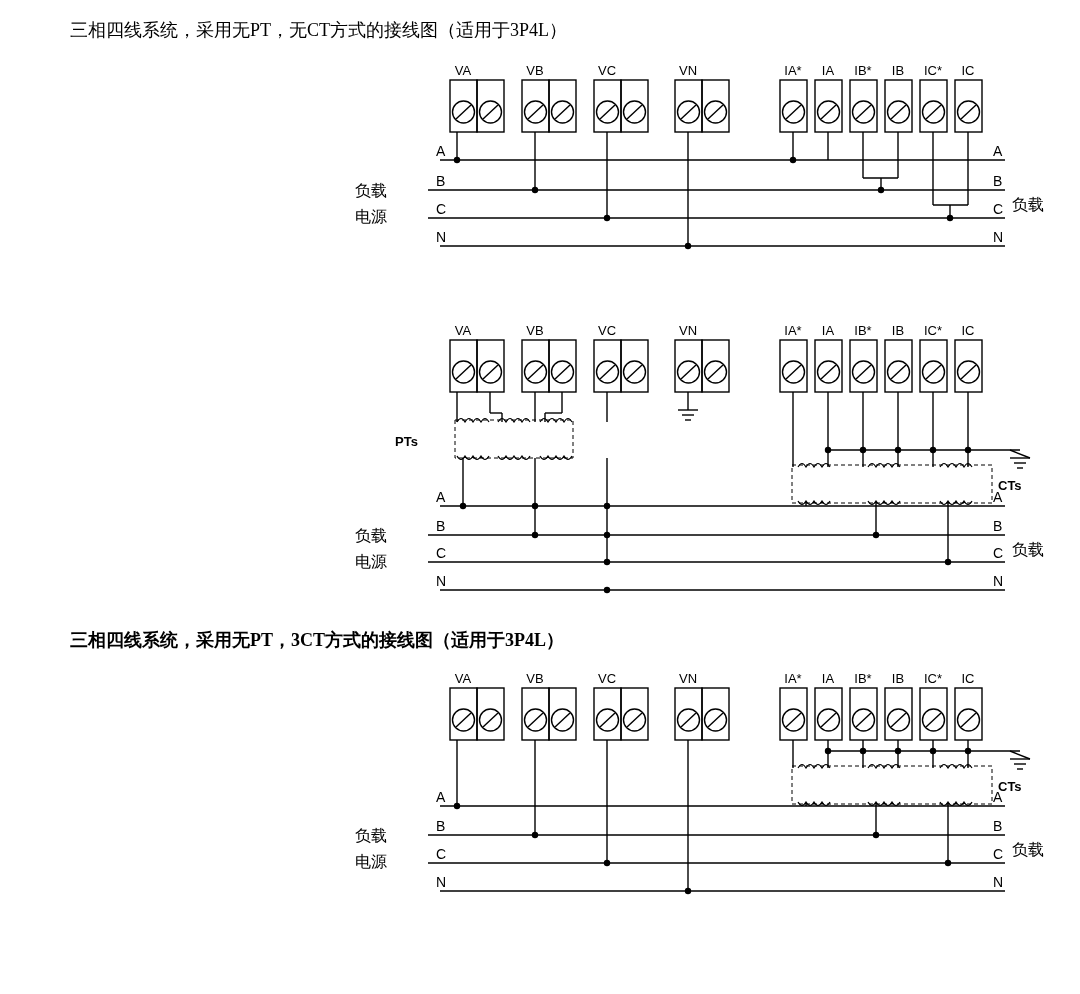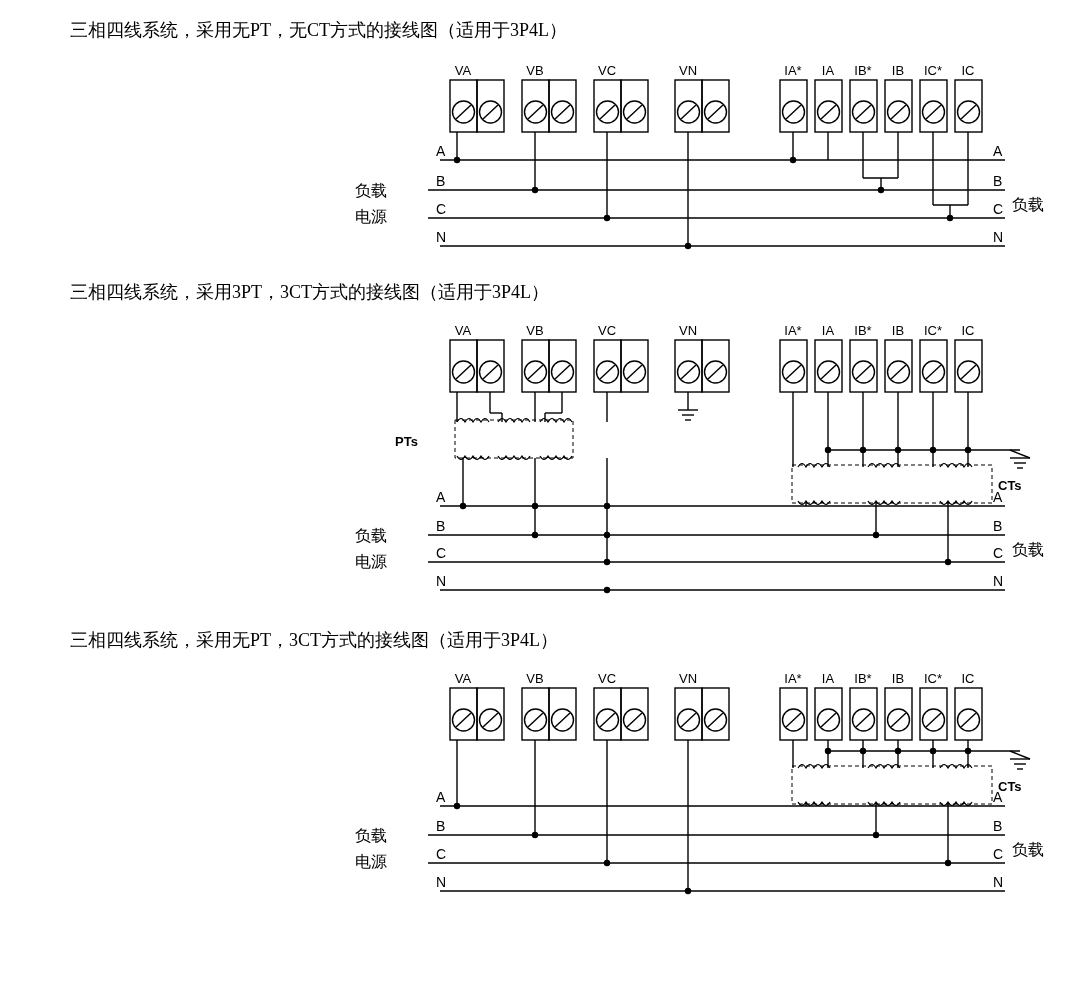--- a/index.html
+++ b/index.html
@@ -128,21 +128,20 @@
     </g>
 
     <g font-size="16" fill="#000" font-family="Liberation Serif, serif">
       <text x="357" y="146" text-anchor="end">负载</text>
       <text x="357" y="172" text-anchor="end">电源</text>
       <text x="982" y="160">负载</text>
     </g>
   </svg>
   </div>
 
-  <div class="caption" style="left:70px; top:280px;">三相四线系统，采用3PT，3CT方式的接线图（适用于3P4L）</div>
 
   <div class="diagram" style="left:0px; top:310px;">
   <svg width="1080" height="300" viewBox="0 0 1080 300">
     <g stroke="#000" fill="none" stroke-width="1.4">
 
       <rect x="420" y="30" width="27" height="52"></rect>
       <rect x="447" y="30" width="27" height="52"></rect>
       <rect x="492" y="30" width="27" height="52"></rect>
       <rect x="519" y="30" width="27" height="52"></rect>
       <rect x="564" y="30" width="27" height="52"></rect>
@@ -305,21 +304,21 @@
     </g>
 
     <g font-size="16" fill="#000" font-family="Liberation Serif, serif">
       <text x="357" y="231" text-anchor="end">负载</text>
       <text x="357" y="257" text-anchor="end">电源</text>
       <text x="982" y="245">负载</text>
     </g>
   </svg>
   </div>
 
-  <div class="caption" style="left:70px; top:628px;">三相四线系统，采用无PT，3CT方式的接线图（适用于3P4L）</div>
+  <div class="caption" style="left:70px; top:628px;font-weight:bold;">三相四线系统，采用无PT，3CT方式的接线图（适用于3P4L）</div>
 
   <div class="diagram" style="left:0px; top:658px;">
   <svg width="1080" height="290" viewBox="0 0 1080 290">
     <g stroke="#000" fill="none" stroke-width="1.4">
       <rect x="420" y="30" width="27" height="52"></rect>
       <rect x="447" y="30" width="27" height="52"></rect>
       <rect x="492" y="30" width="27" height="52"></rect>
       <rect x="519" y="30" width="27" height="52"></rect>
       <rect x="564" y="30" width="27" height="52"></rect>
       <rect x="591" y="30" width="27" height="52"></rect>

